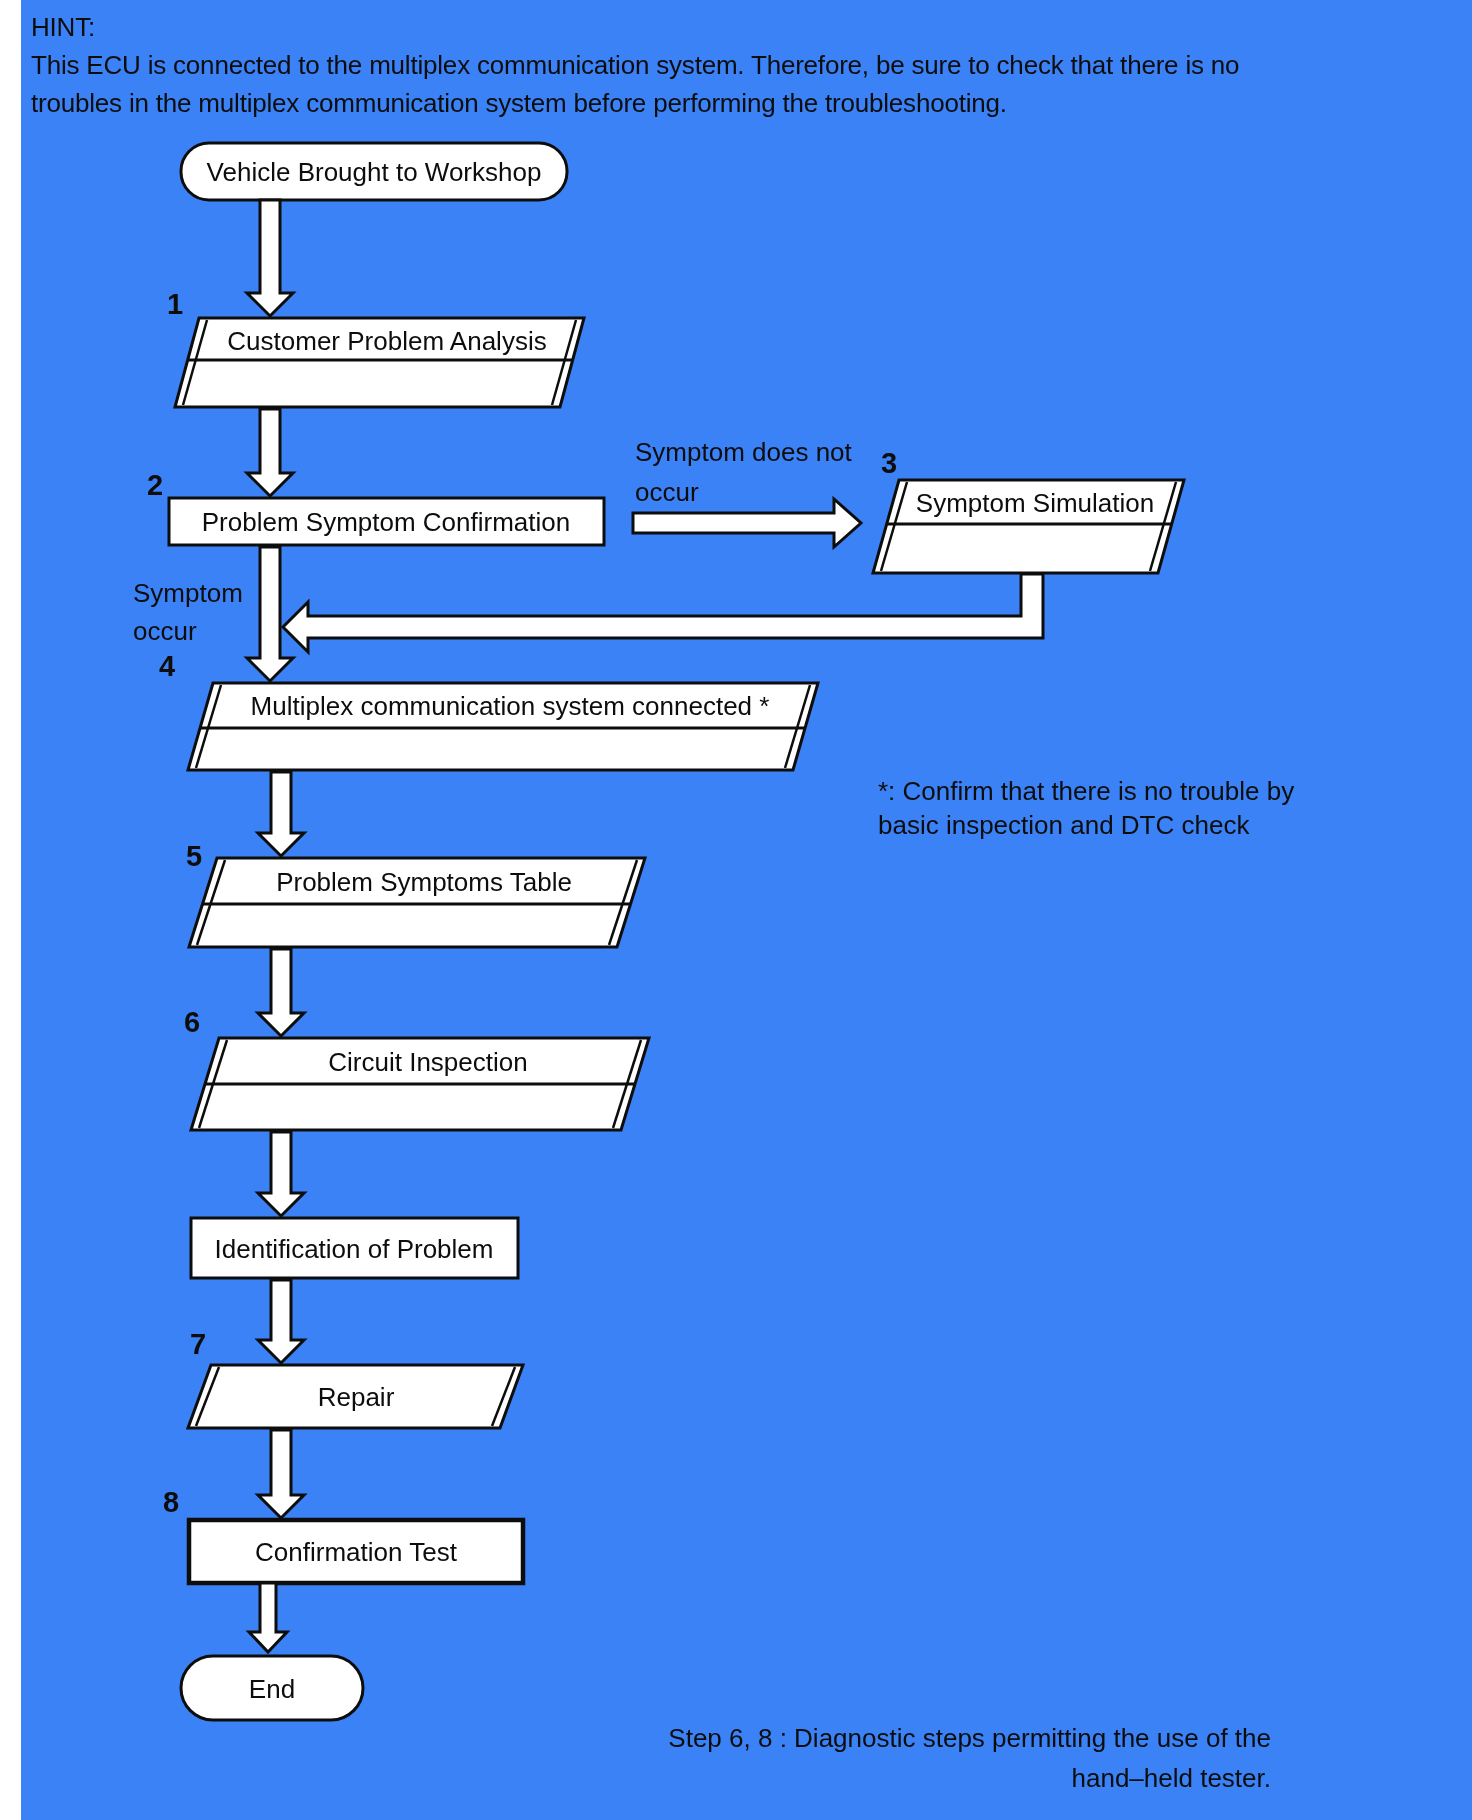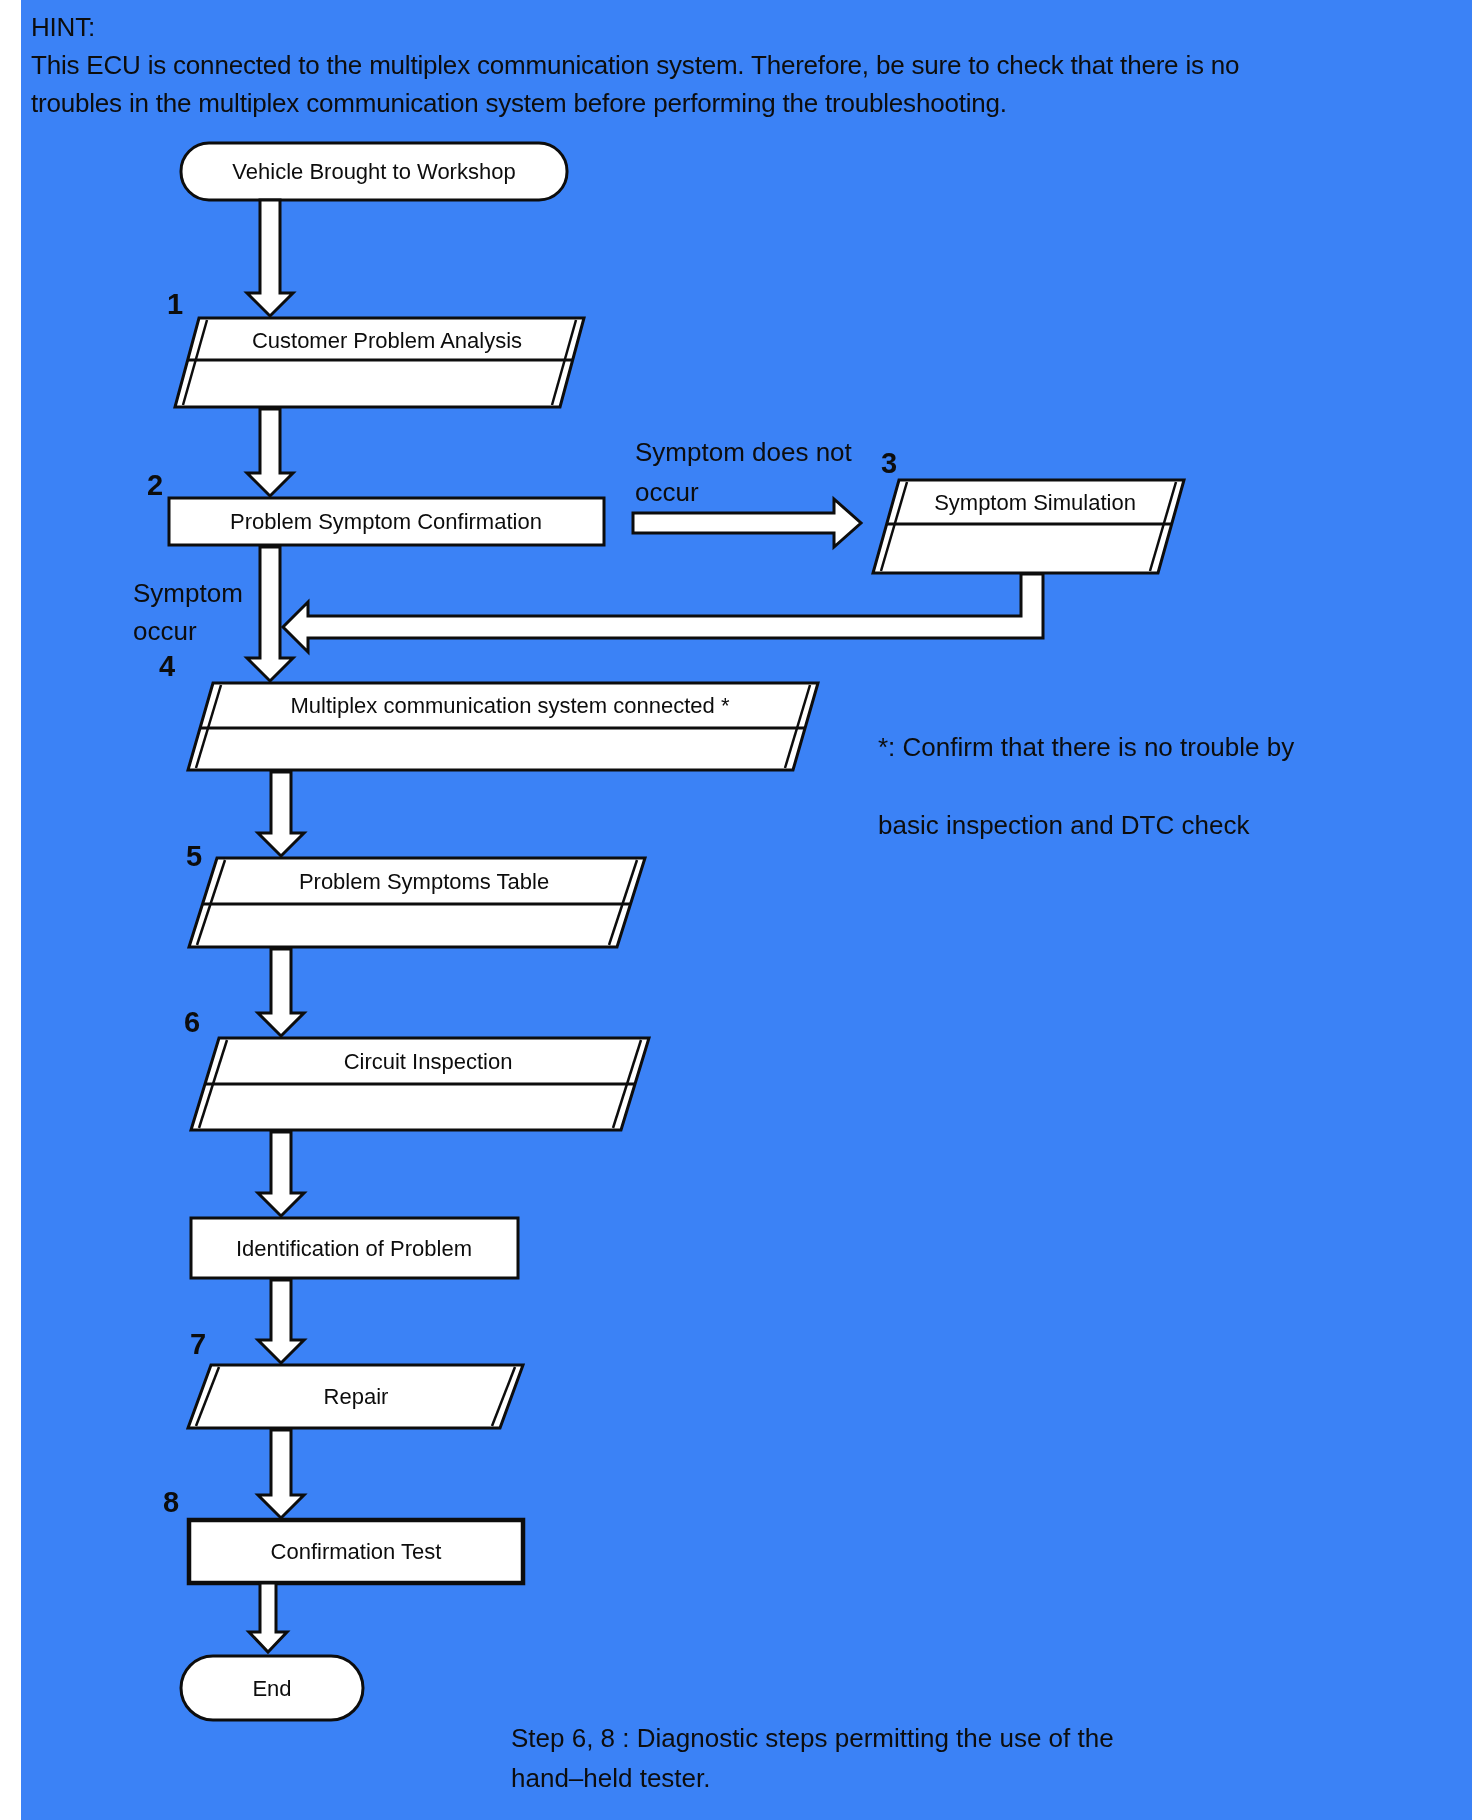--- a/index.html
+++ b/index.html
@@ -15,29 +15,29 @@
   }
   #chart-svg{position:absolute;left:0;top:0;}
   .shape{fill:#ffffff;stroke:#0d0d0d;stroke-width:3;}
   .shape-thick{fill:#ffffff;stroke:#0d0d0d;stroke-width:4.5;}
   .inner-line{stroke:#0d0d0d;stroke-width:2.5;fill:none;}
   .divider{stroke:#0d0d0d;stroke-width:3;fill:none;}
   .arrow{fill:#ffffff;stroke:#0d0d0d;stroke-width:3;stroke-linejoin:miter;}
   .hint{position:absolute;left:10px;top:8px;font-size:26px;line-height:38px;letter-spacing:-0.2px;}
   .lbl{
     position:absolute;transform:translate(-50%,-50%);
-    font-size:22px;white-space:nowrap;color:#0d0d0d;
+    font-size:26px;white-space:nowrap;color:#0d0d0d;
   }
   .lbl.bold{font-weight:400;}
   .num{position:absolute;font-weight:700;font-size:29px;color:#0d0d0d;}
   .edge{position:absolute;font-size:26px;white-space:nowrap;color:#0d0d0d;}
   .note{position:absolute;font-size:26px;white-space:nowrap;color:#0d0d0d;}
   .caption{
     position:absolute;left:490px;top:1718px;width:760px;
-    text-align:left;font-size:26px;line-height:40px;color:#0d0d0d;
+    text-align:right;font-size:26px;line-height:40px;color:#0d0d0d;
   }
 </style>
 </head>
 <body>
 
 <div id="page">
 
   <svg id="chart-svg" width="1472" height="1820" viewBox="0 0 1472 1820">
 
     <rect class="shape" x="160" y="143" width="386" height="57" rx="28" ry="28"></rect>
@@ -127,21 +127,21 @@
   <div class="lbl" style="left:333px;top:1249px;">Identification of Problem</div>
   <div class="lbl" style="left:335px;top:1397px;">Repair</div>
   <div class="lbl" style="left:335px;top:1552px;">Confirmation Test</div>
   <div class="lbl" style="left:251px;top:1689px;">End</div>
 
   <div class="edge" style="left:614px;top:437px;">Symptom does not</div>
   <div class="edge" style="left:614px;top:477px;">occur</div>
   <div class="edge" style="left:112px;top:578px;">Symptom</div>
   <div class="edge" style="left:112px;top:616px;">occur</div>
 
-  <div class="note" style="left:857px;top:732px;">*: Confirm that there is no trouble by</div>
+  <div class="note" style="left:857px;top:776px;">*: Confirm that there is no trouble by</div>
   <div class="note" style="left:857px;top:810px;text-align:right;">basic inspection and DTC check</div>
 
   <div class="caption">
     <div>Step 6, 8 : Diagnostic steps permitting the use of the</div>
     <div>hand–held tester.</div>
   </div>
 
 </div>
 
 </body></html>

